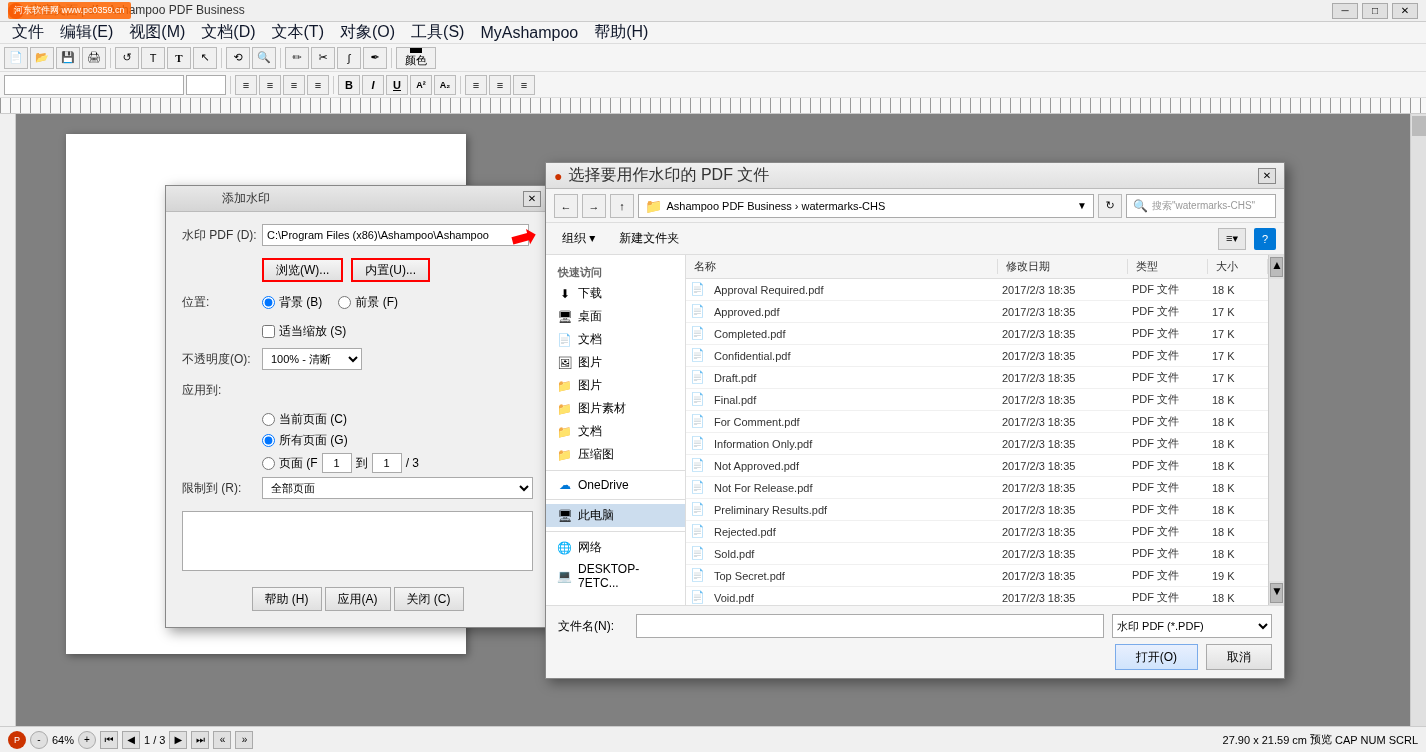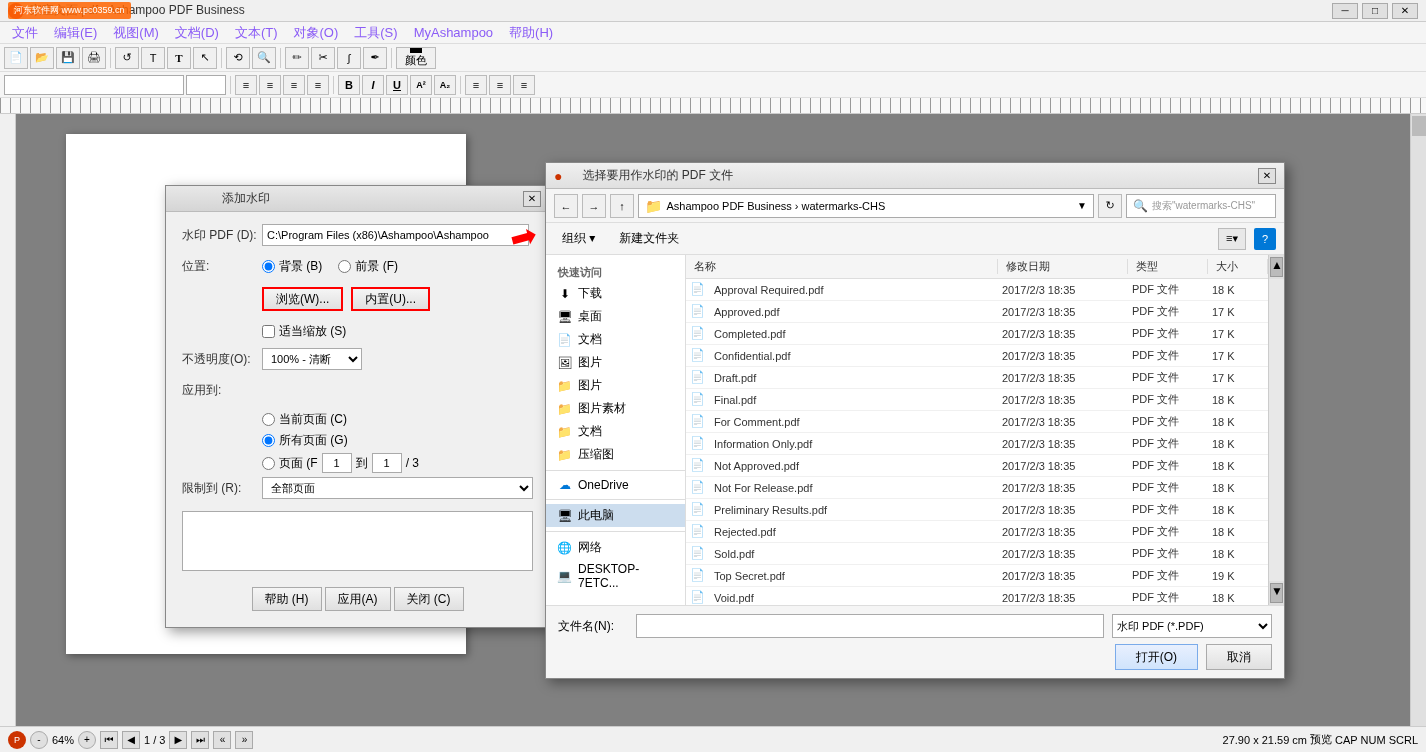--- a/index.html
+++ b/index.html
@@ -7,21 +7,21 @@
 
     
     .titlebar { background: #f0f0f0; height: 22px; display: flex; align-items: center; padding: 0 8px; border-bottom: 1px solid #ccc; }
     .titlebar-logo { width: 16px; height: 16px; background: #cc3333; border-radius: 50%; margin-right: 6px; display: flex; align-items: center; justify-content: center; color: white; font-size: 9px; font-weight: bold; }
     .titlebar-title { font-size: 12px; color: #333; flex: 1; }
     .titlebar-controls { display: flex; gap: 4px; }
     .titlebar-btn { width: 26px; height: 16px; background: #e0e0e0; border: 1px solid #aaa; display: flex; align-items: center; justify-content: center; font-size: 10px; cursor: pointer; }
 
     
     .menubar { background: #f5f5f5; height: 22px; display: flex; align-items: center; padding: 0 4px; border-bottom: 1px solid #ddd; }
-    .menu-item { padding: 2px 8px; font-size: 13px; color: #8b5cf6; cursor: pointer; white-space: nowrap; }
+    .menu-item { padding: 2px 8px; font-size: 16px; color: #0f172a; cursor: pointer; white-space: nowrap; }
 
     
     .toolbar { background: #f5f5f5; height: 28px; display: flex; align-items: center; padding: 2px 4px; border-bottom: 1px solid #ddd; gap: 2px; }
     .toolbar-btn { width: 24px; height: 22px; background: #f0f0f0; border: 1px solid #bbb; display: flex; align-items: center; justify-content: center; font-size: 11px; cursor: pointer; }
     .toolbar-sep { width: 1px; height: 20px; background: #ccc; margin: 0 2px; }
     .toolbar-color { width: 40px; height: 22px; background: #f0f0f0; border: 1px solid #bbb; display: flex; align-items: center; justify-content: center; font-size: 11px; flex-direction: column; }
 
     
     .format-toolbar { background: #f5f5f5; height: 26px; display: flex; align-items: center; padding: 2px 4px; border-bottom: 1px solid #ddd; gap: 2px; }
     .format-btn { width: 22px; height: 20px; background: #f0f0f0; border: 1px solid #bbb; display: flex; align-items: center; justify-content: center; font-size: 11px; cursor: pointer; font-weight: bold; }
@@ -53,21 +53,21 @@
     .radio-item { display: flex; align-items: center; gap: 4px; font-size: 12px; }
     .checkbox-item { display: flex; align-items: center; gap: 4px; font-size: 12px; margin-left: 80px; }
     .select-field { height: 22px; border: 1px solid #aaa; background: white; font-size: 11px; padding: 0 4px; min-width: 100px; }
     .page-range { display: flex; align-items: center; gap: 4px; font-size: 12px; }
     .preview-box { width: 100%; height: 60px; border: 1px solid #aaa; background: white; margin: 8px 0; }
     .dialog-footer { display: flex; justify-content: center; gap: 3px; padding: 8px 0 4px; }
 
     
     .file-dialog { top: 162px; left: 545px; width: 740px; }
     .file-dialog-titlebar { background: linear-gradient(to bottom, #f0f0f0, #e0e0e0); height: 26px; display: flex; align-items: center; padding: 0 8px; border-bottom: 1px solid #bbb; }
-    .file-dialog-title-text { font-size: 12px; color: #333; flex: 1; margin-left: 14px; }
+    .file-dialog-title-text { font-size: 16px; color: #333; flex: 1; }
     .file-dialog-body { display: flex; flex-direction: column; padding: 0; }
     .file-nav-bar { background: #f5f5f5; height: 34px; display: flex; align-items: center; padding: 4px 8px; border-bottom: 1px solid #ddd; gap: 4px; }
     .nav-btn { width: 24px; height: 24px; background: #f0f0f0; border: 1px solid #bbb; display: flex; align-items: center; justify-content: center; font-size: 11px; cursor: pointer; }
     .breadcrumb-bar { flex: 1; height: 24px; background: white; border: 1px solid #aaa; display: flex; align-items: center; padding: 0 6px; font-size: 11px; gap: 4px; }
     .search-box { width: 150px; height: 24px; background: white; border: 1px solid #aaa; display: flex; align-items: center; padding: 0 6px; gap: 4px; font-size: 11px; }
     .file-toolbar { background: #f5f5f5; height: 32px; display: flex; align-items: center; padding: 4px 8px; border-bottom: 1px solid #ddd; gap: 8px; }
     .file-toolbar-btn { height: 24px; padding: 0 8px; background: #f5f5f5; border: none; font-size: 12px; cursor: pointer; }
     .file-main { display: flex; height: 350px; }
     .file-sidebar { width: 140px; background: white; border-right: 1px solid #ddd; padding: 8px 0; overflow-y: auto; }
     .sidebar-section { margin-bottom: 4px; }
@@ -226,37 +226,37 @@
       <span class="dialog-title">添加水印</span>
       <div class="dialog-close">✕</div>
     </div>
     <div class="dialog-body">
 
       <div class="dialog-row">
         <span class="dialog-label">水印 PDF (D):</span>
         <input class="dialog-input" type="text" style="margin-right: 4px;" value="C:\Program Files (x86)\Ashampoo\Ashampoo">
       </div>
 
+      <div class="dialog-row" style="margin-left:80px; gap:8px;">
+        <button class="dialog-btn dialog-btn-highlight">浏览(W)...</button>
+        <button class="dialog-btn dialog-btn-highlight">内置(U)...</button>
+      </div>
+
       <div class="dialog-row">
         <span class="dialog-label">位置:</span>
         <div class="radio-group">
           <label class="radio-item">
             <input type="radio" name="position" checked="" style="">
             <span>背景 (B)</span>
           </label>
           <label class="radio-item">
             <input type="radio" name="position" style="">
             <span>前景 (F)</span>
           </label>
         </div>
-      </div>
-
-      <div class="dialog-row" style="margin-left:80px; gap:8px;">
-        <button class="dialog-btn dialog-btn-highlight">浏览(W)...</button>
-        <button class="dialog-btn dialog-btn-highlight">内置(U)...</button>
       </div>
 
       <div class="checkbox-item" style="margin-bottom:8px;">
         <input type="checkbox" style="">
         <span>适当缩放 (S)</span>
       </div>
 
       <div class="dialog-row">
         <span class="dialog-label">不透明度(O):</span>
         <select class="select-field">

